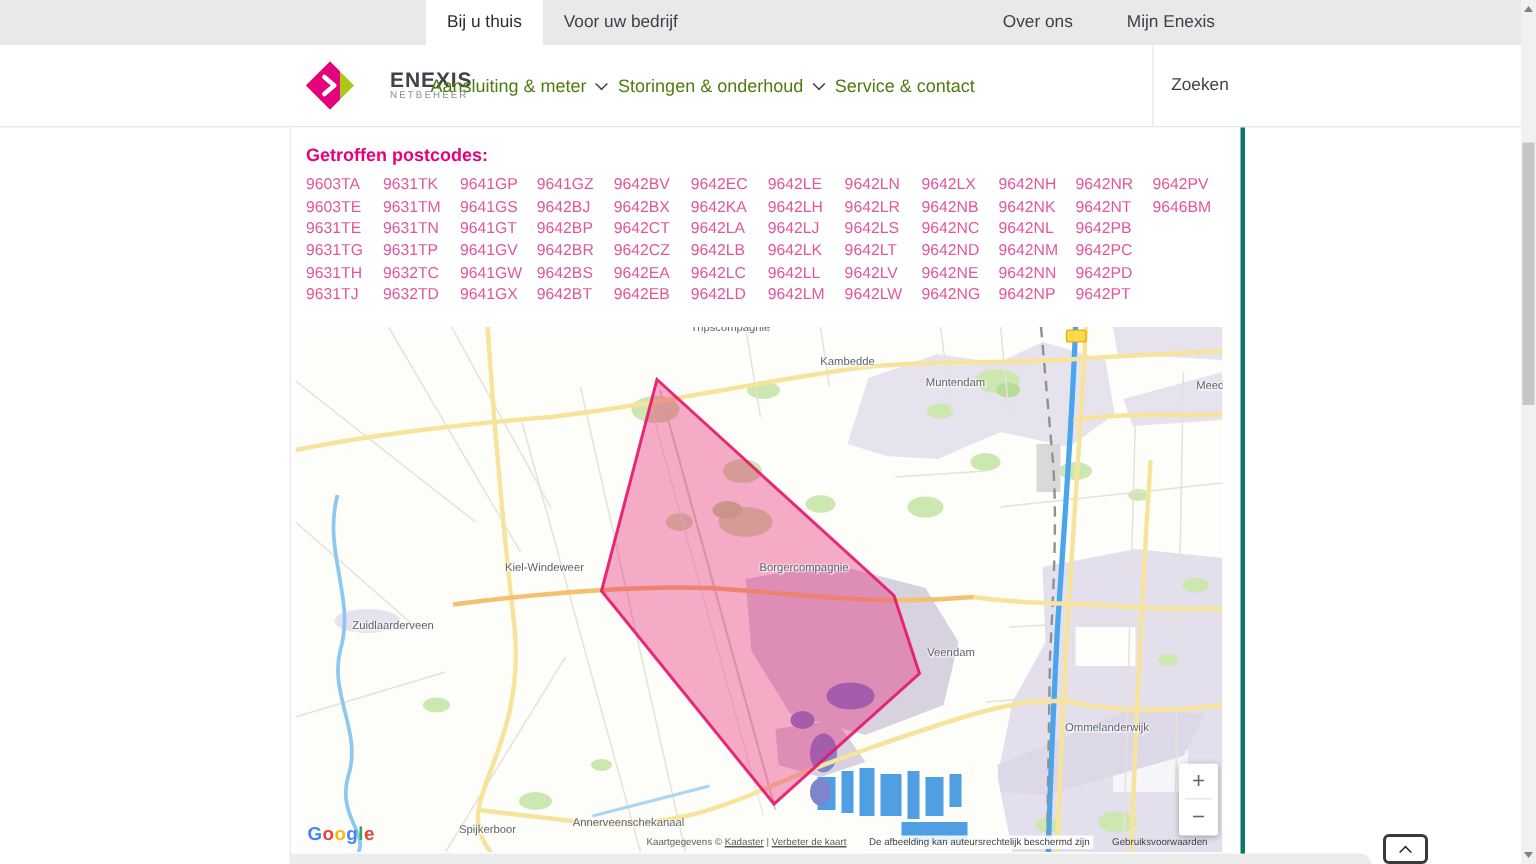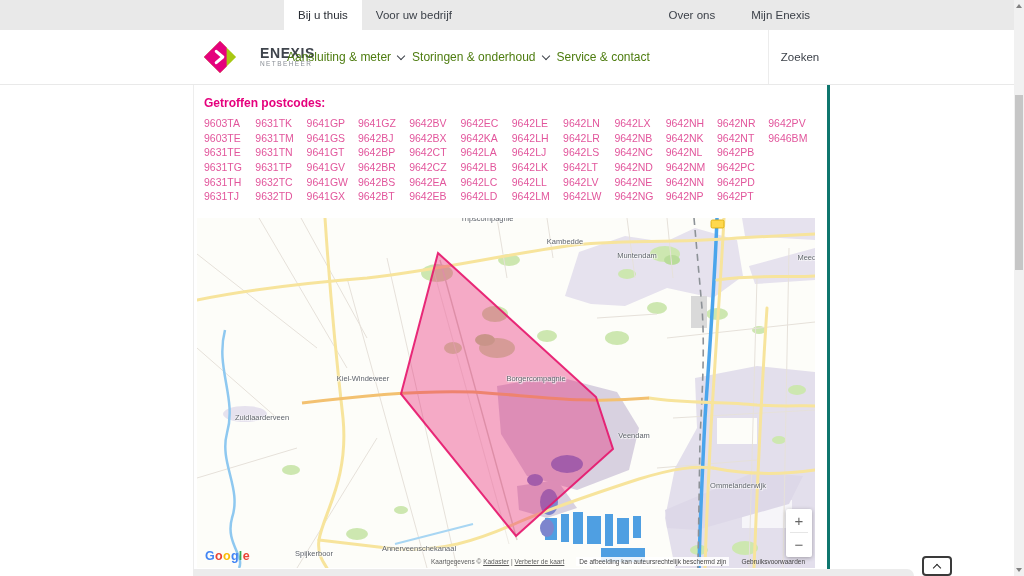--- a/index.html
+++ b/index.html
@@ -235,21 +235,21 @@
       <div class="map-labels">
           <span class="maplabel" style="left: 290px; top: 0;">Tripscompagnie</span>
           <span class="maplabel" style="left: 368px; top: 23px;">Kambedde</span>
           <span class="maplabel" style="left: 440px; top: 37px;">Muntendam</span>
           <span class="maplabel" style="left: 614px; top: 39px;">Meeden</span>
           <span class="maplabel" style="left: 166px; top: 160px;">Kiel-Windeweer</span>
           <span class="maplabel" style="left: 291px; top: 160px; margin-left: 48px;">Borgercompagnie</span>
           <span class="maplabel" style="left: 437px; top: 184px; margin-top: 33px;">Veendam</span>
           <span class="maplabel" style="left: 65px; top: 199px;">Zuidlaarderveen</span>
           <span class="maplabel" style="left: 541px; top: 267px;">Ommelanderwijk</span>
-          <span class="maplabel" style="left: 117px; top: 335px;">Spijkerboor</span>
+          <span class="maplabel" style="left: 128px; top: 335px;">Spijkerboor</span>
           <span class="maplabel" style="left: 222px; top: 330px;">Annerveenschekanaal</span>
         </div>
 
       <div class="google"><span style="color: rgb(66, 133, 244);">G</span><span style="color: rgb(234, 67, 53);">o</span><span style="color: rgb(251, 188, 5);">o</span><span style="color: rgb(66, 133, 244);">g</span><span style="color: rgb(52, 168, 83);">l</span><span style="color: rgb(234, 67, 53);">e</span></div>
 
       <div class="attr">
         <span>
           <span>Kaartgegevens © </span><span class="lnk">Kadaster</span><span> | </span><span class="lnk">Verbeter de kaart</span>
         </span>
         <span class="notice">De afbeelding kan auteursrechtelijk beschermd zijn</span>

